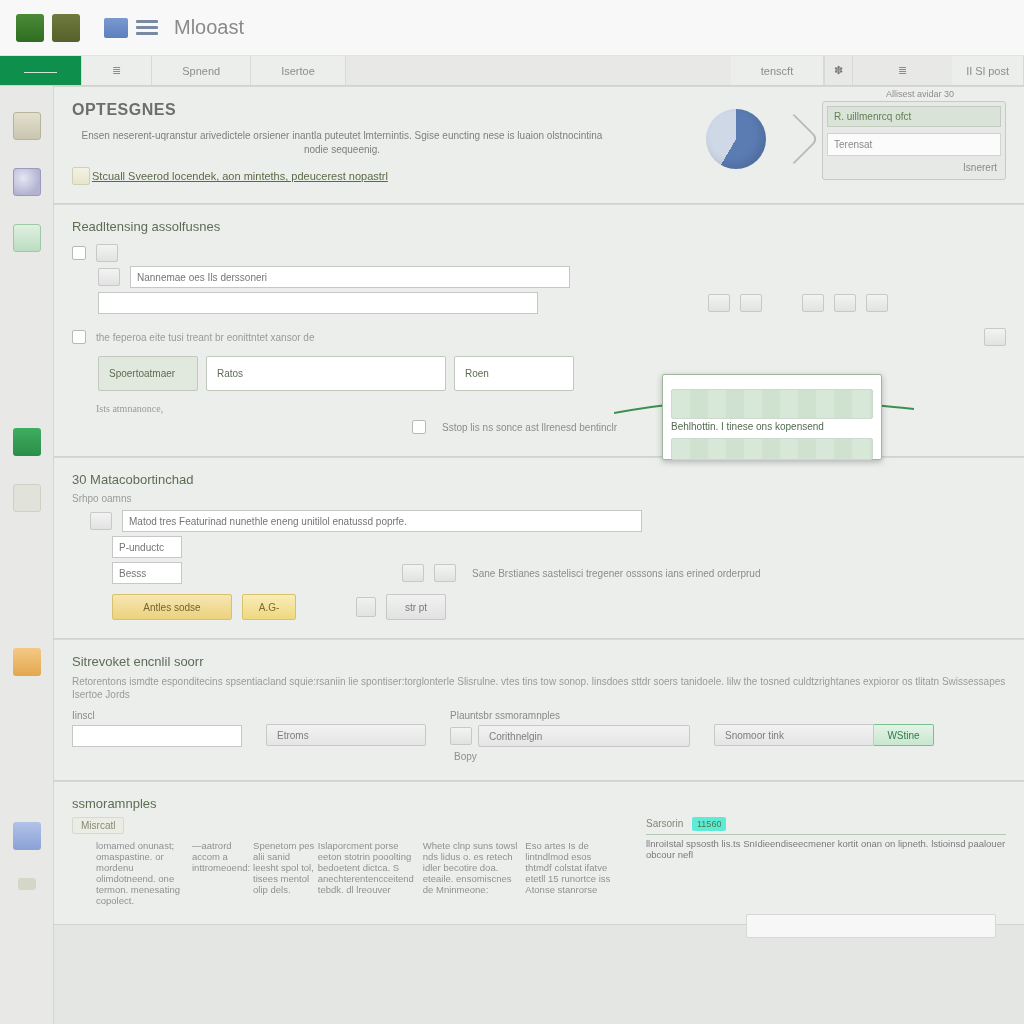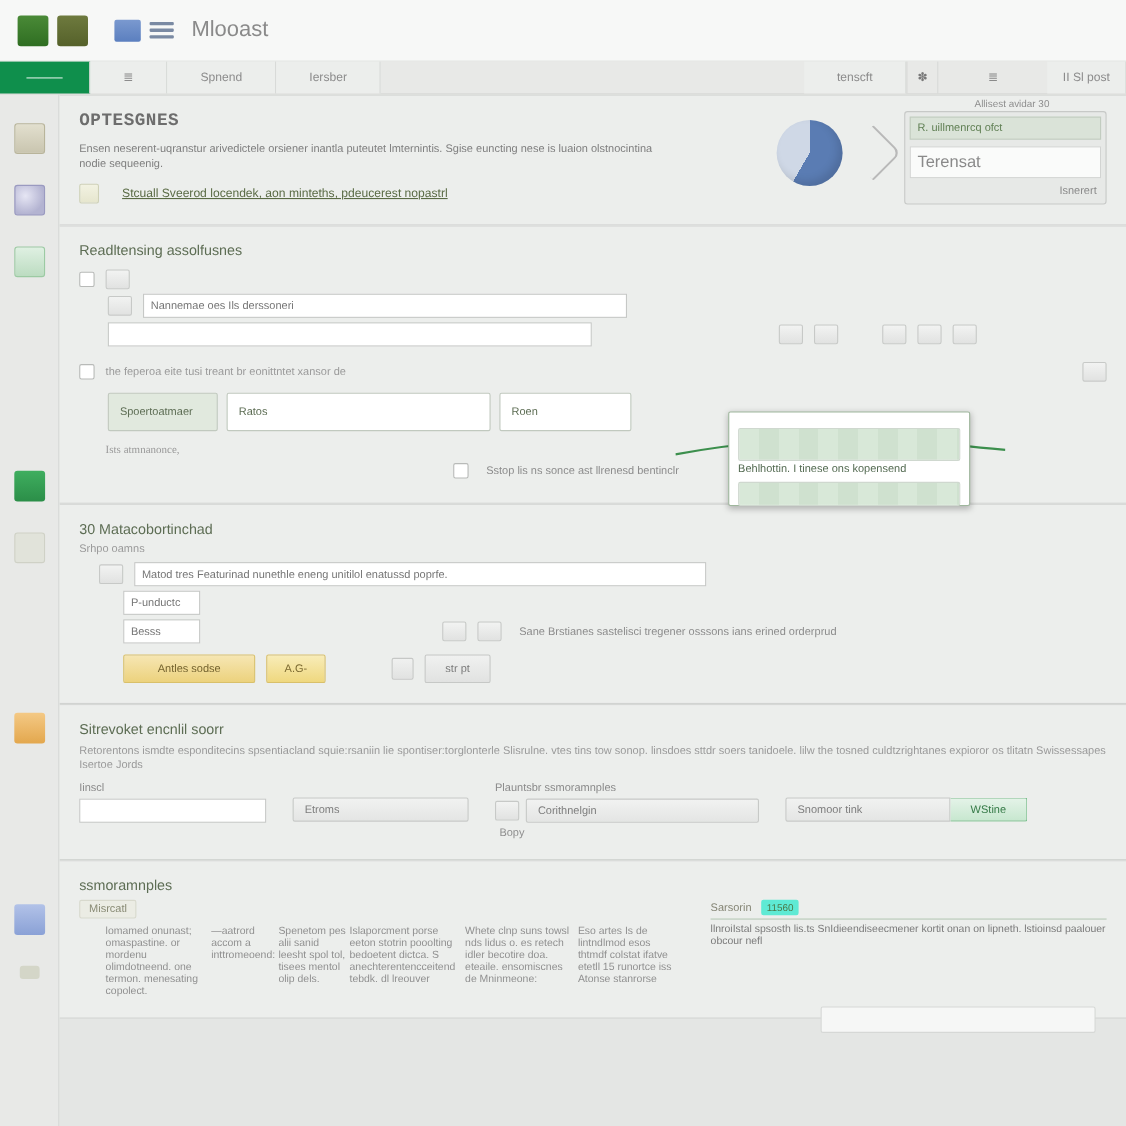--- a/index.html
+++ b/index.html
@@ -34,34 +34,34 @@
   .ri-sheet-g{ background:linear-gradient(#3fae5f,#2b8e48); }
   .ri-sheet-b{ background:linear-gradient(#f4c985,#e3a74d); }
   .ri-sheet-v{ background:linear-gradient(#b2c2e8,#8aa1d6); }
 
   .content { flex:1; overflow:hidden; background:#e4e6e4; position:relative; }
   .panel { margin:0; padding:14px 18px 18px 18px; background:#eceeec; border-top:1px solid #d6d8d6; border-bottom:1px solid #d1d3d1; }
 
   
   .opts { display:flex; }
   .opts-left { flex:1; padding-right:24px; }
-  .opts h1 { font-size:16px; letter-spacing:0.5px; color:#6d6d6d; font-weight:600;font-family:Liberation Mono, monospace; }
-  .opts .desc { margin-top:10px; color:#7e7e7e; font-size:10px; max-width:540px; line-height:1.4; }
-  .opts .linkrow { margin-top:10px; display:flex; align-items:center; gap:21px; }
+  .opts h1 { font-size:16px; letter-spacing:0.5px; color:#6d6d6d; font-weight:600; }
+  .opts .desc { margin-top:10px; color:#7e7e7e; font-size:10px; max-width:540px; line-height:1.4;text-align:center; }
+  .opts .linkrow { margin-top:10px; display:flex; align-items:center; gap:2px; }
   .opts .pgicon { width:18px; height:18px; border:1px solid #cfd1b7; background:linear-gradient(#f2f2e2,#e6e6ce); border-radius:2px; }
   .opts .linkrow a { font-size:11px; color:#5a6b45; text-decoration:underline; }
   .opts-right { width:300px; display:flex; align-items:flex-start; gap:10px; }
   .pie { width:60px; height:60px; border-radius:50%; background:
          conic-gradient(#5a7cb3 0 210deg, #cfd8e6 210deg 360deg);
          box-shadow: inset -4px -4px 8px rgba(0,0,0,.12); margin-top:8px; }
   .arrow { width:36px; height:36px; margin-top:20px; position:relative; }
   .arrow::after { content:""; position:absolute; inset:0; border:2px solid #b9b9b9; border-left:none; border-bottom:none; transform:rotate(45deg); border-radius:2px 8px 2px 0; }
   .infobox { flex:1; border:1px solid #c7c9c7; background:#e7e9e7; border-radius:3px; padding:4px; display:flex; flex-direction:column; gap:6px; }
   .infobox .row1 { background:#dae3d8; border:1px solid #c2ccc0; padding:4px 6px; font-size:10px; color:#618055; }
-  .infobox .row2 { background:#fafbfa; border:1px solid #d2d4d2; padding:5px 6px; font-size:15px; color:#8a8a8a; }
+  .infobox .row2 { background:#fafbfa; border:1px solid #d2d4d2; padding:5px 6px; font-size:10px; color:#8a8a8a; }
   .infobox .caption { align-self:flex-end; font-size:10px; color:#8a8a8a; padding:0 4px 2px 0; }
   .hint-small { position:absolute; right:70px; top:2px; font-size:9px; color:#8e8e8e; }
 
   
   .sec-title { font-size:13px; color:#5d6d54; padding:0 0 6px 0; }
   .formrow { display:flex; align-items:center; gap:10px; margin:4px 0; }
   .chk { width:14px; height:14px; border:1px solid #b8bab8; background:#fff; border-radius:2px; }
   .inp  { height:22px; border:1px solid #c6c8c6; background:#fff; padding:0 6px; font-size:10px; color:#8a8a8a; }
   .inp-wide { width:440px; }
   .smallbtn { width:22px; height:18px; border:1px solid #c7c9c7; background:linear-gradient(#f2f3f2,#e1e2e1); border-radius:2px; }
@@ -128,21 +128,21 @@
     </span>
   <span class="title">Mlooast</span>
 </div>
 
 <div class="ribbon">
   <div class="tab active">———</div>
   <div class="tab plain">
       <span>≣</span>
     </div>
   <div class="tab plain">Spnend</div>
-  <div class="tab plain">Iersber</div>
+  <div class="tab plain">Isertoe</div>
   <div class="spacer"></div>
   <div class="tab plain">tenscft</div>
   <div class="mini">
       <span>✽</span>
     </div>
   <div class="minibox">≣</div>
   <div class="tab plain" style="padding:0 14px">II Sl post</div>
 </div>
 
 <div class="page">
@@ -286,21 +286,21 @@
           <div style="display:flex; gap:6px; align-items:center">
             <span class="smallbtn"></span>
             <div class="thinbtn" style="flex:1">Corithnelgin</div>
           </div>
           <div class="tiny">Bopy</div>
         </div>
         <div class="col" style="max-width:220px">
           <div style="height:14px"></div>
           <div style="display:flex">
             <div class="thinbtn" style="flex:1; border-top-right-radius:0; border-bottom-right-radius:0">Snomoor tink</div>
-            <div class="thinbtn thinbtn-green" style="width:70px; border-left:none; border-top-left-radius:0; border-bottom-left-radius:0; justify-content:center">WStine</div>
+            <div class="thinbtn thinbtn-green" style="width:60px; border-left:none; border-top-left-radius:0; border-bottom-left-radius:0; justify-content:center">WStine</div>
           </div>
         </div>
       </div>
     </div>
 
     <div class="panel">
       <div class="sec-title">ssmoramnples</div>
       <div class="bottom">
         <div class="bl">
           <span class="tag">Misrcatl</span>

